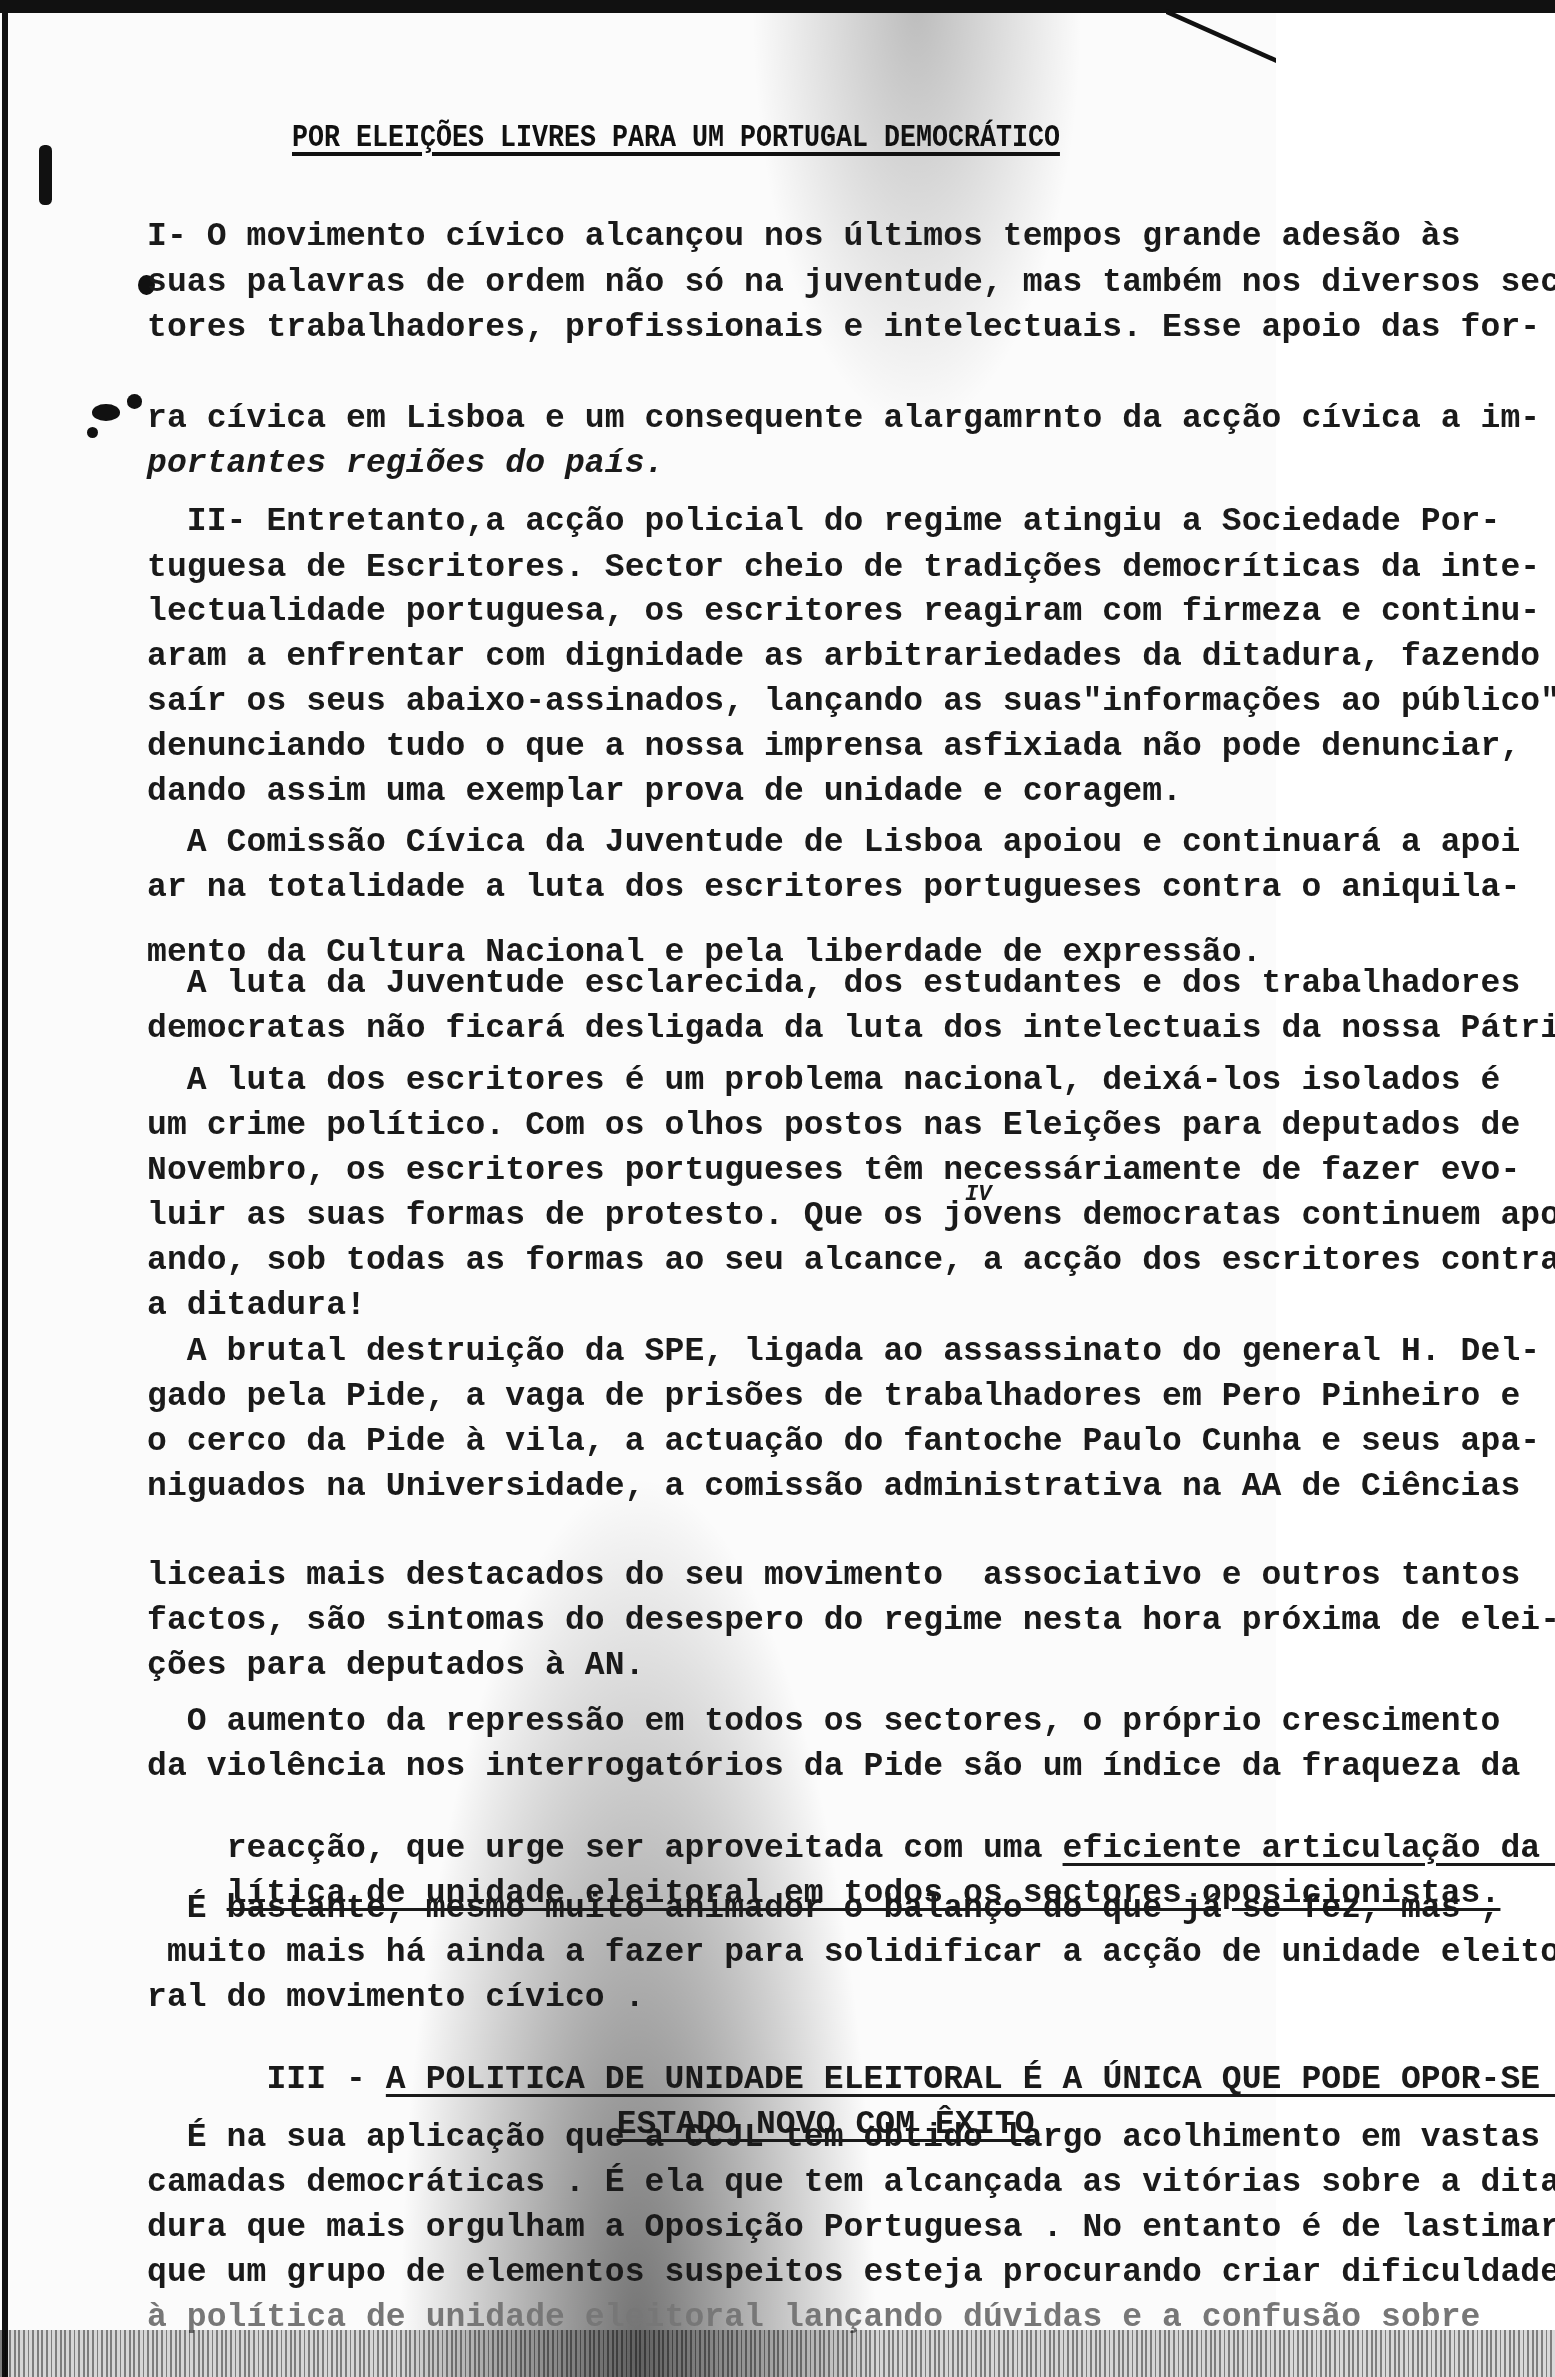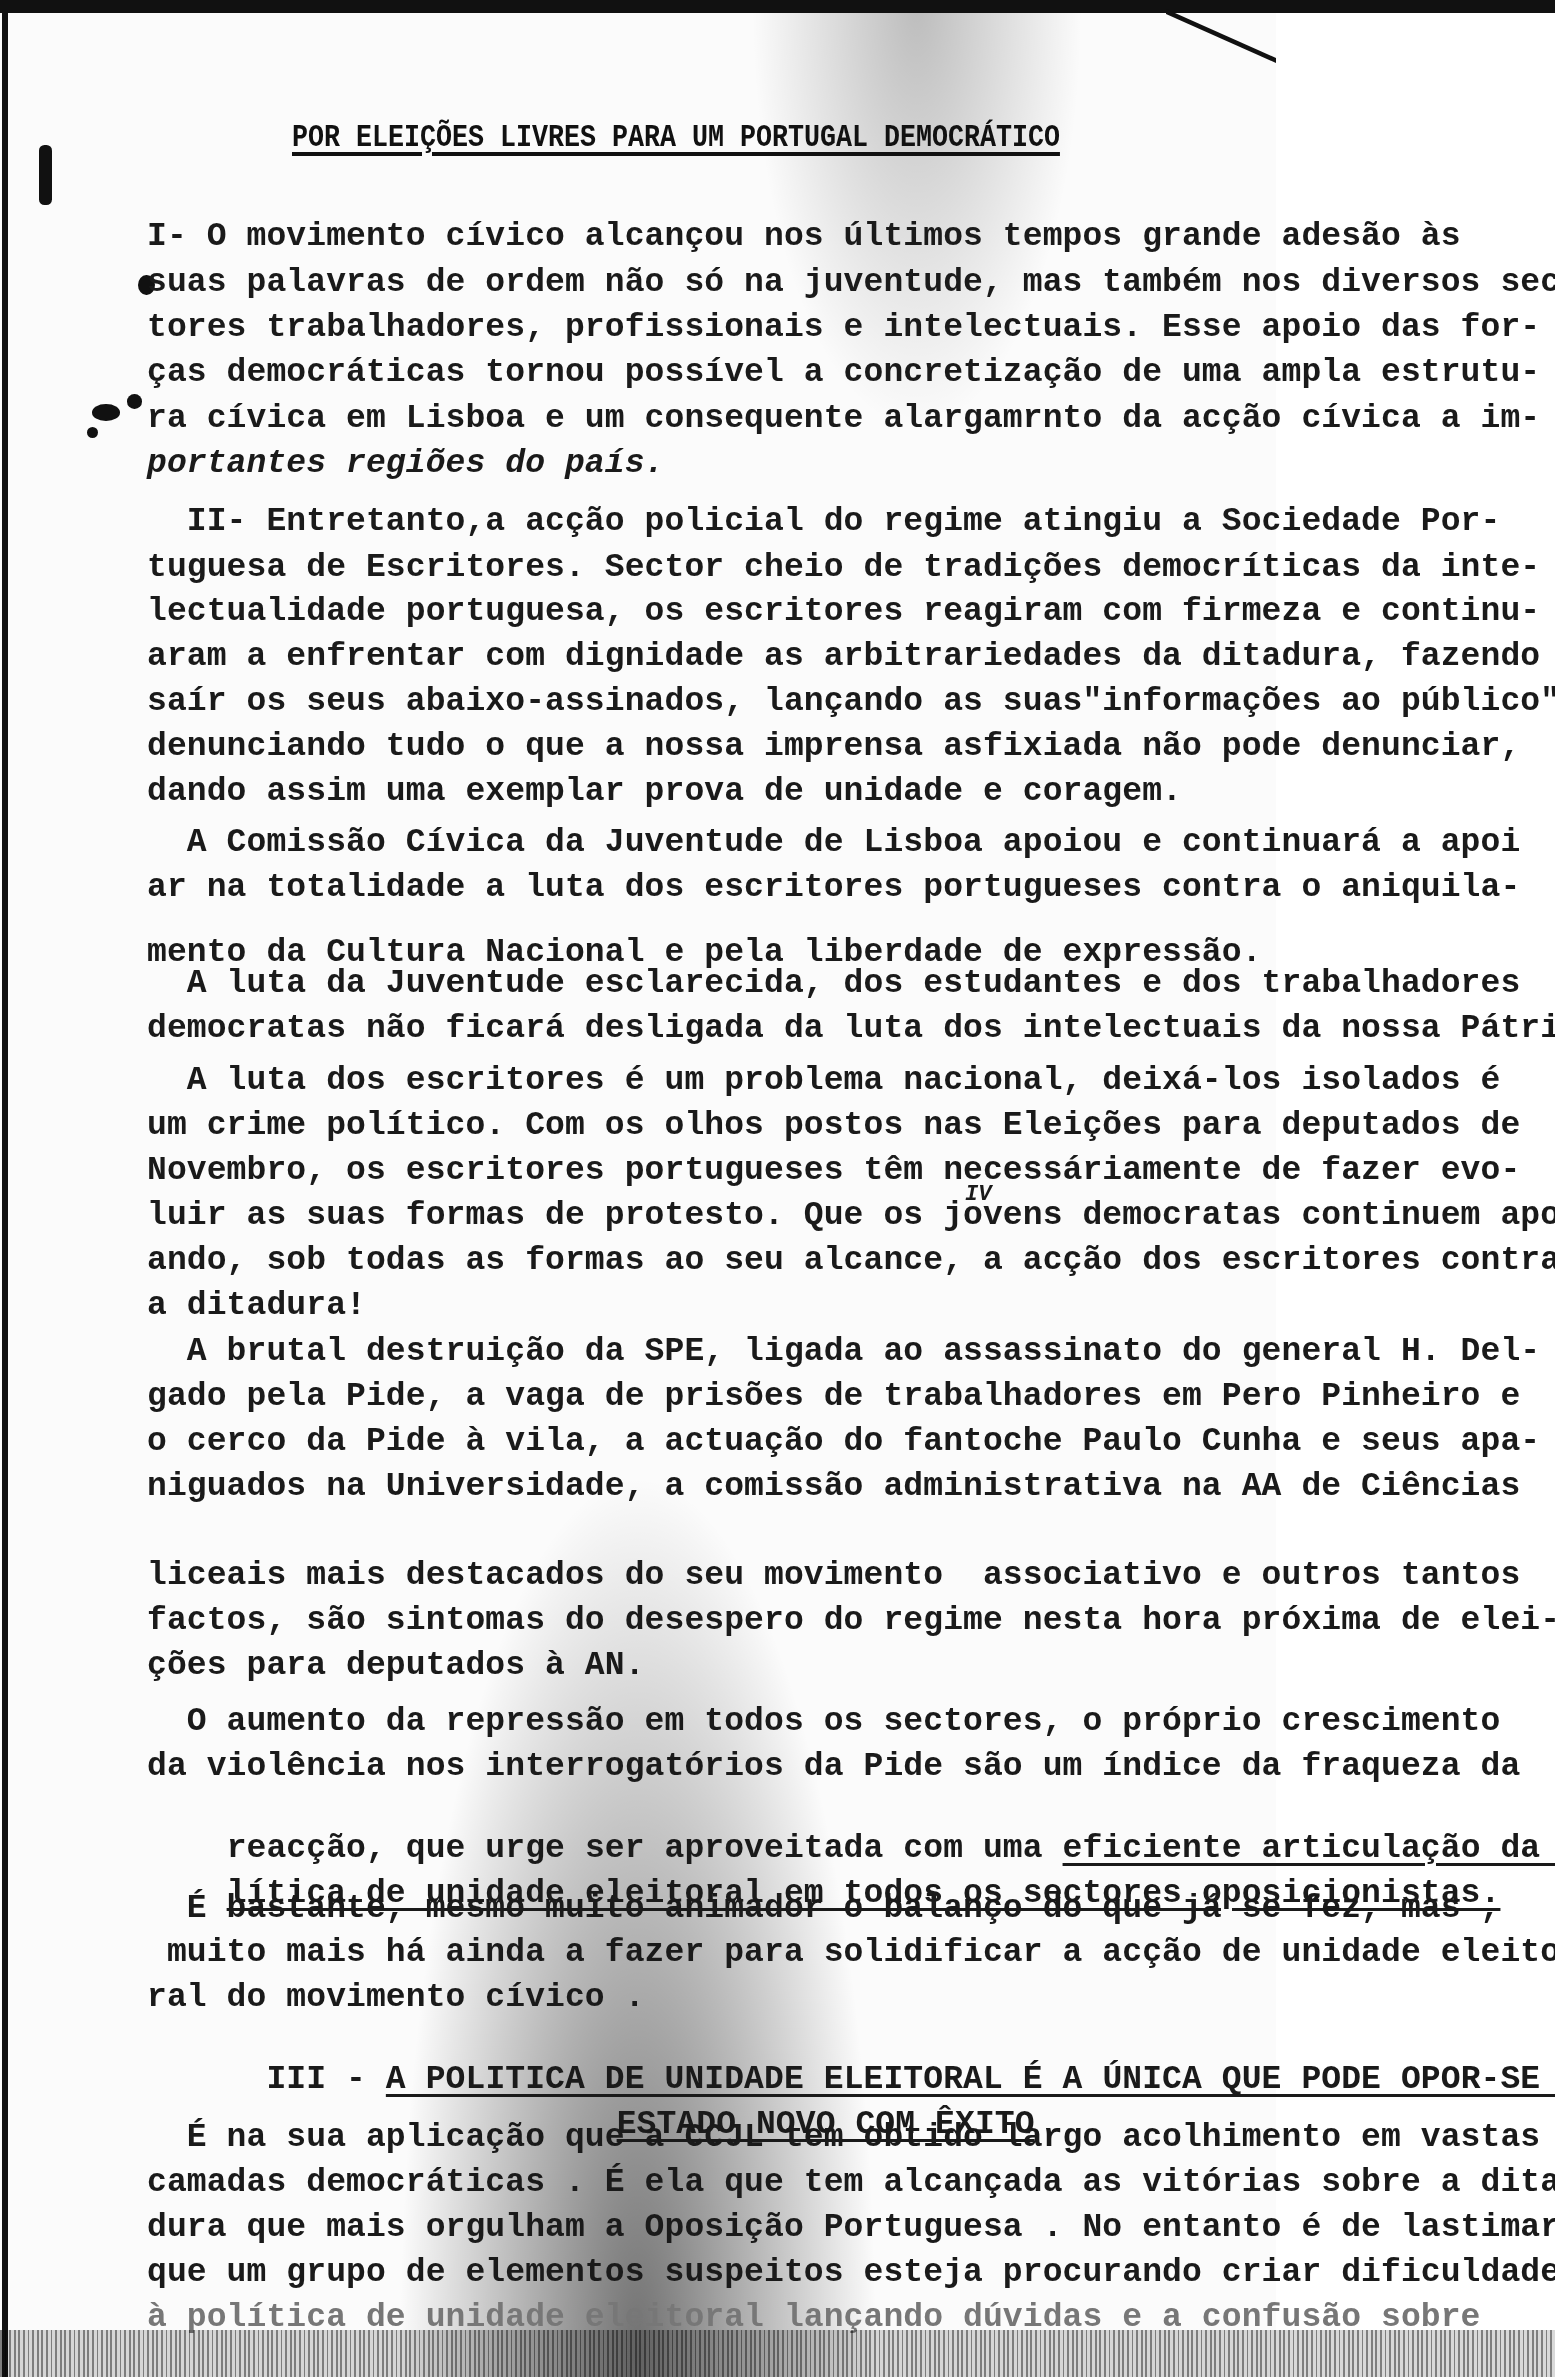--- a/index.html
+++ b/index.html
@@ -58,21 +58,20 @@
   <div class="margin-dot" style="left:92px;top:404px;width:27.5px;height:16.5px;"></div>
   <div class="margin-dot" style="left:87px;top:427px;width:11px;height:11px;"></div>
   <div class="margin-dot" style="left:127px;top:394px;width:14.7px;height:14.7px;"></div>
   <div class="margin-dot" style="left:138px;top:275px;width:16.5px;height:20px;"></div>
 
   <div class="title">POR ELEIÇÕES LIVRES PARA UM PORTUGAL DEMOCRÁTICO</div>
 
   <div class="line" style="top:218px;">I- O movimento cívico alcançou nos últimos tempos grande adesão às</div>
   <div class="line" style="top:264px;">suas palavras de ordem não só na juventude, mas também nos diversos sec</div>
   <div class="line" style="top:309px;">tores trabalhadores, profissionais e intelectuais. Esse apoio das for-</div>
-  <div class="line" style="top:354px;">ças democráticas tornou possível a concretização de uma ampla estrutu-</div>
   <div class="line" style="top:400px;">ra cívica em Lisboa e um consequente alargamrnto da acção cívica a im-</div>
   <div class="line" style="top:445px;font-style:italic;">portantes regiões do país.</div>
 
   <div class="line" style="top:503px;">  II- Entretanto,a acção policial do regime atingiu a Sociedade Por-</div>
   <div class="line" style="top:549px;">tuguesa de Escritores. Sector cheio de tradições democríticas da inte-</div>
   <div class="line" style="top:593px;">lectualidade portuguesa, os escritores reagiram com firmeza e continu-</div>
   <div class="line" style="top:638px;">aram a enfrentar com dignidade as arbitrariedades da ditadura, fazendo</div>
   <div class="line" style="top:683px;">saír os seus abaixo-assinados, lançando as suas"informações ao público"</div>
   <div class="line" style="top:728px;">denunciando tudo o que a nossa imprensa asfixiada não pode denunciar,</div>
   <div class="line" style="top:773px;">dando assim uma exemplar prova de unidade e coragem.</div>

